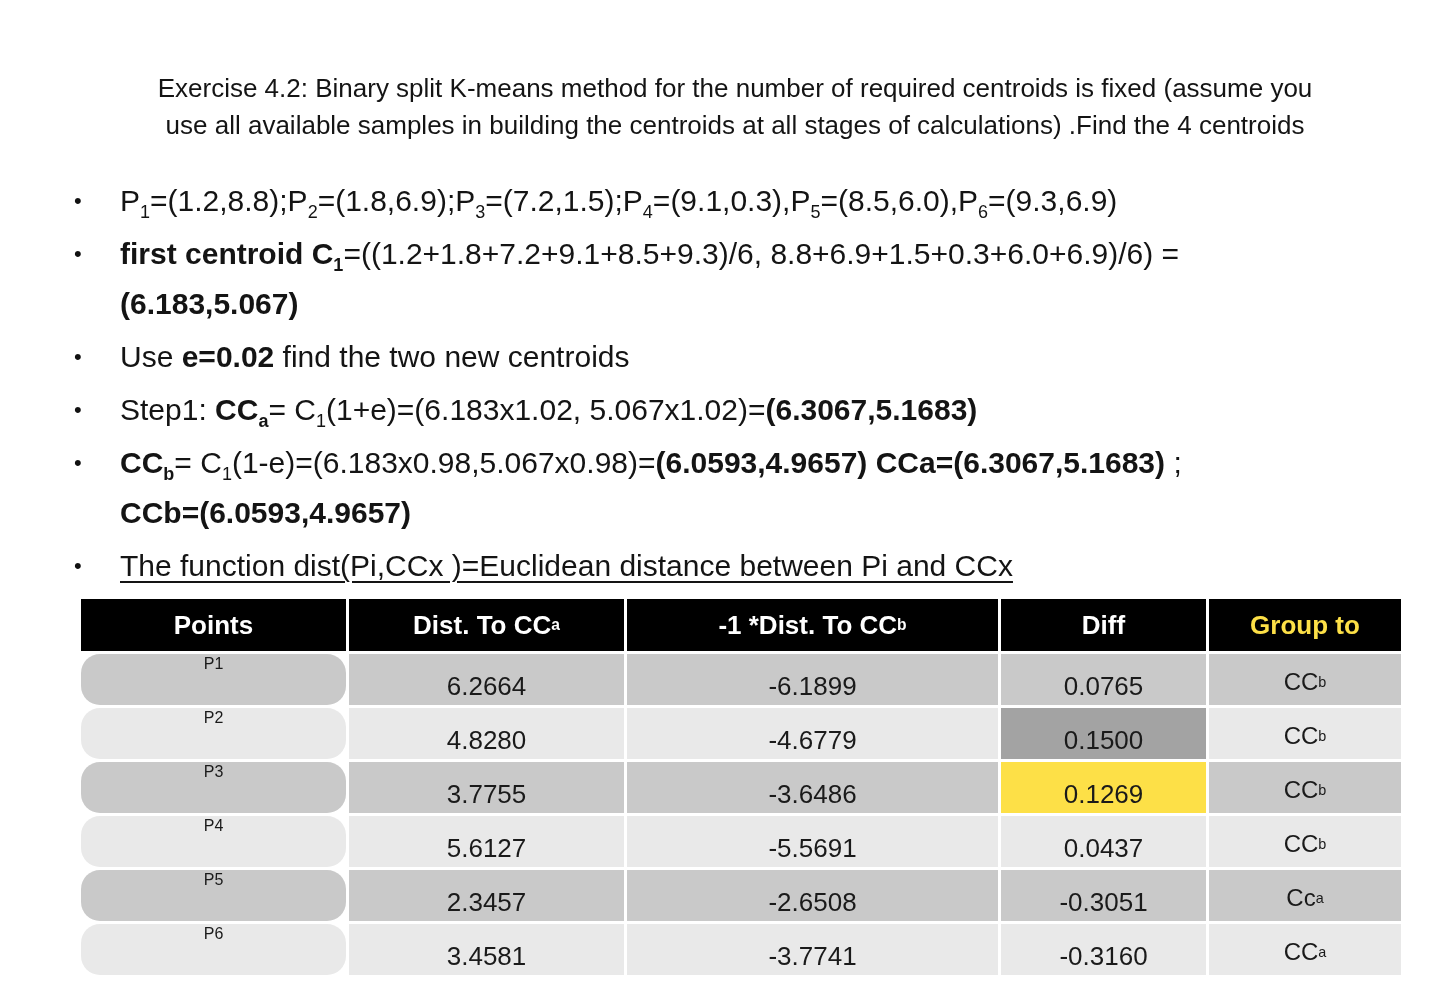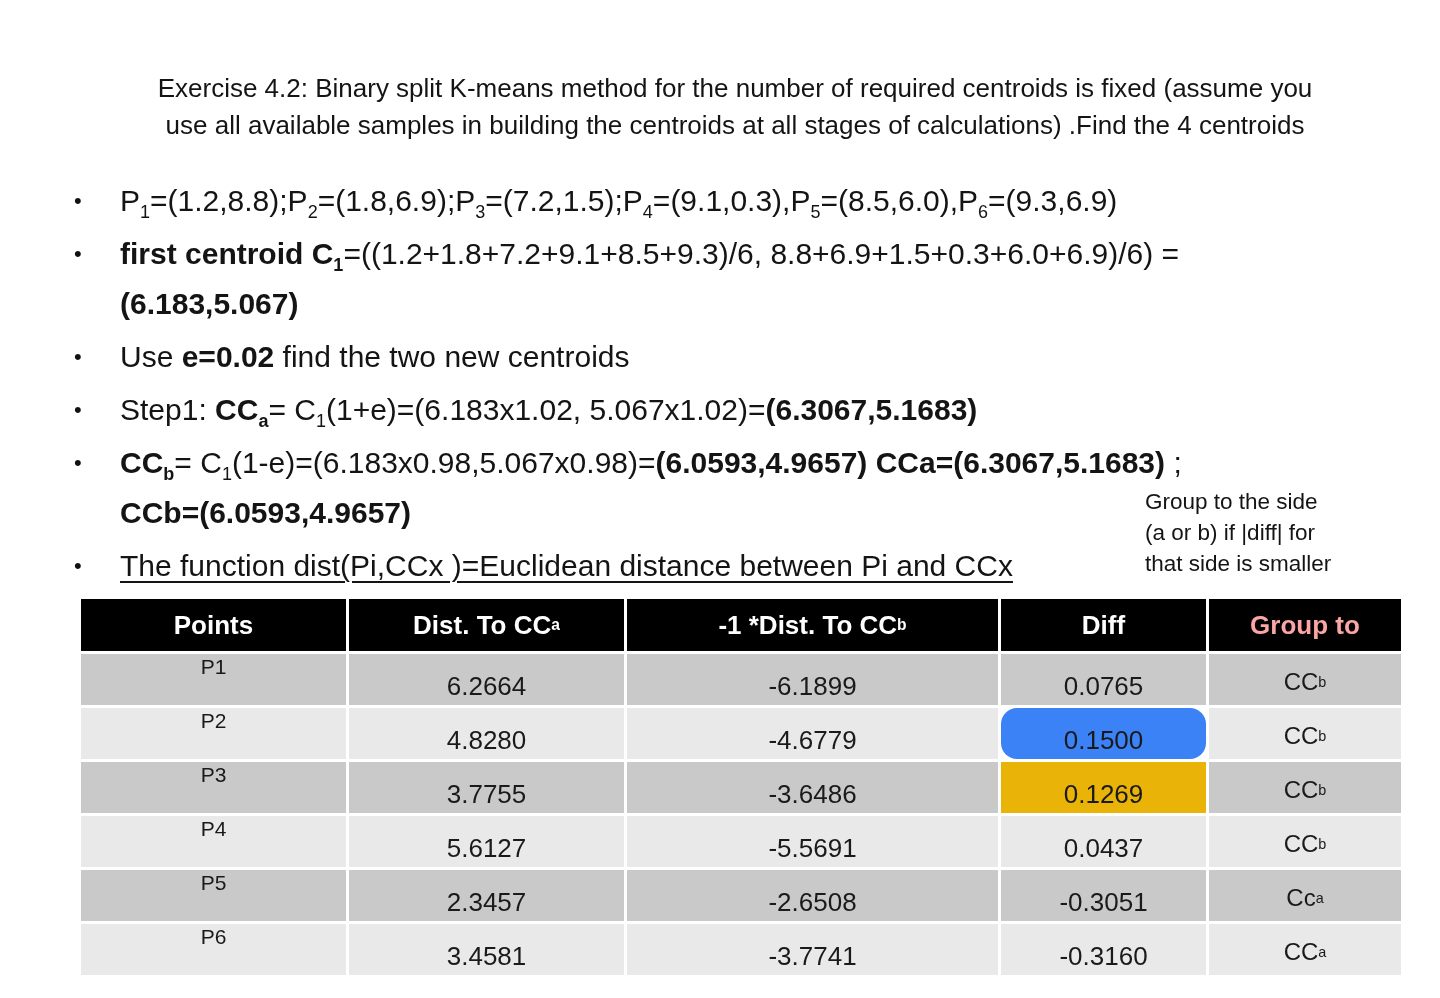--- a/index.html
+++ b/index.html
@@ -48,21 +48,21 @@
   .th {
     height: 52px; background: #000000; color: #ffffff;
     display: flex; align-items: center; justify-content: center;
     font-weight: bold; font-size: 26px;
   }
   .td {
     height: 51px; display: flex; justify-content: center; color: #1a1a1a;
   }
   .row-dark  > .td { background: #c9c9c9; }
   .row-light > .td { background: #e9e9e9; }
-  .td.points { align-items: flex-start; padding-top: 1px; font-size: 21px; }
+  .td.points { align-items: flex-start; padding-top: 1px; font-size: 16px; border-radius: 19px; }
   .td.num    { align-items: center; padding-top: 14px; font-size: 26px; }
   .td.group  { align-items: center; padding-top: 4px; font-size: 24px; }
 </style>
 </head>
 <body>
 
 <div class="slide">
 
   <div class="title">
     <div>Exercise 4.2:  Binary split K-means method for the number of required centroids is fixed  (assume you</div>
@@ -89,73 +89,68 @@
     <div class="bullet-item">
       <span class="bullet-marker">•</span>
       <div class="bullet-text"><span class="b">CC</span><sub class="b">b</sub><span>= C</span><sub>1</sub><span>(1-e)=(6.183x0.98,5.067x0.98)=</span><span class="b">(6.0593,4.9657) CCa=(6.3067,5.1683)</span><span> ;</span><br><span class="b">CCb=(6.0593,4.9657)</span></div>
     </div>
     <div class="bullet-item">
       <span class="bullet-marker">•</span>
       <div class="bullet-text"><span class="u">The function dist(Pi,CCx )=Euclidean distance between Pi and CCx</span></div>
     </div>
   </div>
 
-  <div class="note">
-    <div>Group to the side</div>
-    <div>(a or b) if |diff| for</div>
-    <div>that side is smaller</div>
-  </div>
 
   <div class="table">
 
     <div class="th" style="background: rgb(0, 0, 0); color: rgb(255, 255, 255);">
         <span>Points</span>
       </div>
     <div class="th" style="background: rgb(0, 0, 0); color: rgb(255, 255, 255);">
         <span>Dist. To CC</span>
         <sub>a</sub>
       </div>
     <div class="th" style="background: rgb(0, 0, 0); color: rgb(255, 255, 255);">
         <span>-1 *Dist. To CC</span>
         <sub>b</sub>
       </div>
     <div class="th" style="background: rgb(0, 0, 0); color: rgb(255, 255, 255);">
         <span>Diff</span>
       </div>
-    <div class="th" style="background: rgb(0, 0, 0); color: #fca5a5;">
+    <div class="th" style="background: rgb(0, 0, 0); color: #fde047;">
         <span>Group to</span>
       </div>
 
     <div class="row-dark" style="display:contents">
       <div class="td points" style="background: rgb(201, 201, 201);">P1</div>
       <div class="td num" style="background: rgb(201, 201, 201);">6.2664</div>
       <div class="td num" style="background: rgb(201, 201, 201);">-6.1899</div>
       <div class="td num" style="background: rgb(201, 201, 201);">0.0765</div>
       <div class="td group" style="background: rgb(201, 201, 201);">
           <span>CC</span>
           <sub>b</sub>
         </div>
     </div>
 
     <div class="row-light" style="display:contents">
       <div class="td points" style="background: rgb(233, 233, 233);">P2</div>
       <div class="td num" style="background: rgb(233, 233, 233);">4.8280</div>
       <div class="td num" style="background: rgb(233, 233, 233);">-4.6779</div>
-      <div class="td num" style="background: #3b82f6; border-radius: 16px;">0.1500</div>
+      <div class="td num" style="background: #a3a3a3;">0.1500</div>
       <div class="td group" style="background: rgb(233, 233, 233);">
           <span>CC</span>
           <sub>b</sub>
         </div>
     </div>
 
     <div class="row-dark" style="display:contents">
       <div class="td points" style="background: rgb(201, 201, 201);">P3</div>
       <div class="td num" style="background: rgb(201, 201, 201);">3.7755</div>
       <div class="td num" style="background: rgb(201, 201, 201);">-3.6486</div>
-      <div class="td num" style="background: #eab308;">0.1269</div>
+      <div class="td num" style="background: #fde047;">0.1269</div>
       <div class="td group" style="background: rgb(201, 201, 201);">
           <span>CC</span>
           <sub>b</sub>
         </div>
     </div>
 
     <div class="row-light" style="display:contents">
       <div class="td points" style="background: rgb(233, 233, 233);">P4</div>
       <div class="td num" style="background: rgb(233, 233, 233);">5.6127</div>
       <div class="td num" style="background: rgb(233, 233, 233);">-5.5691</div>

